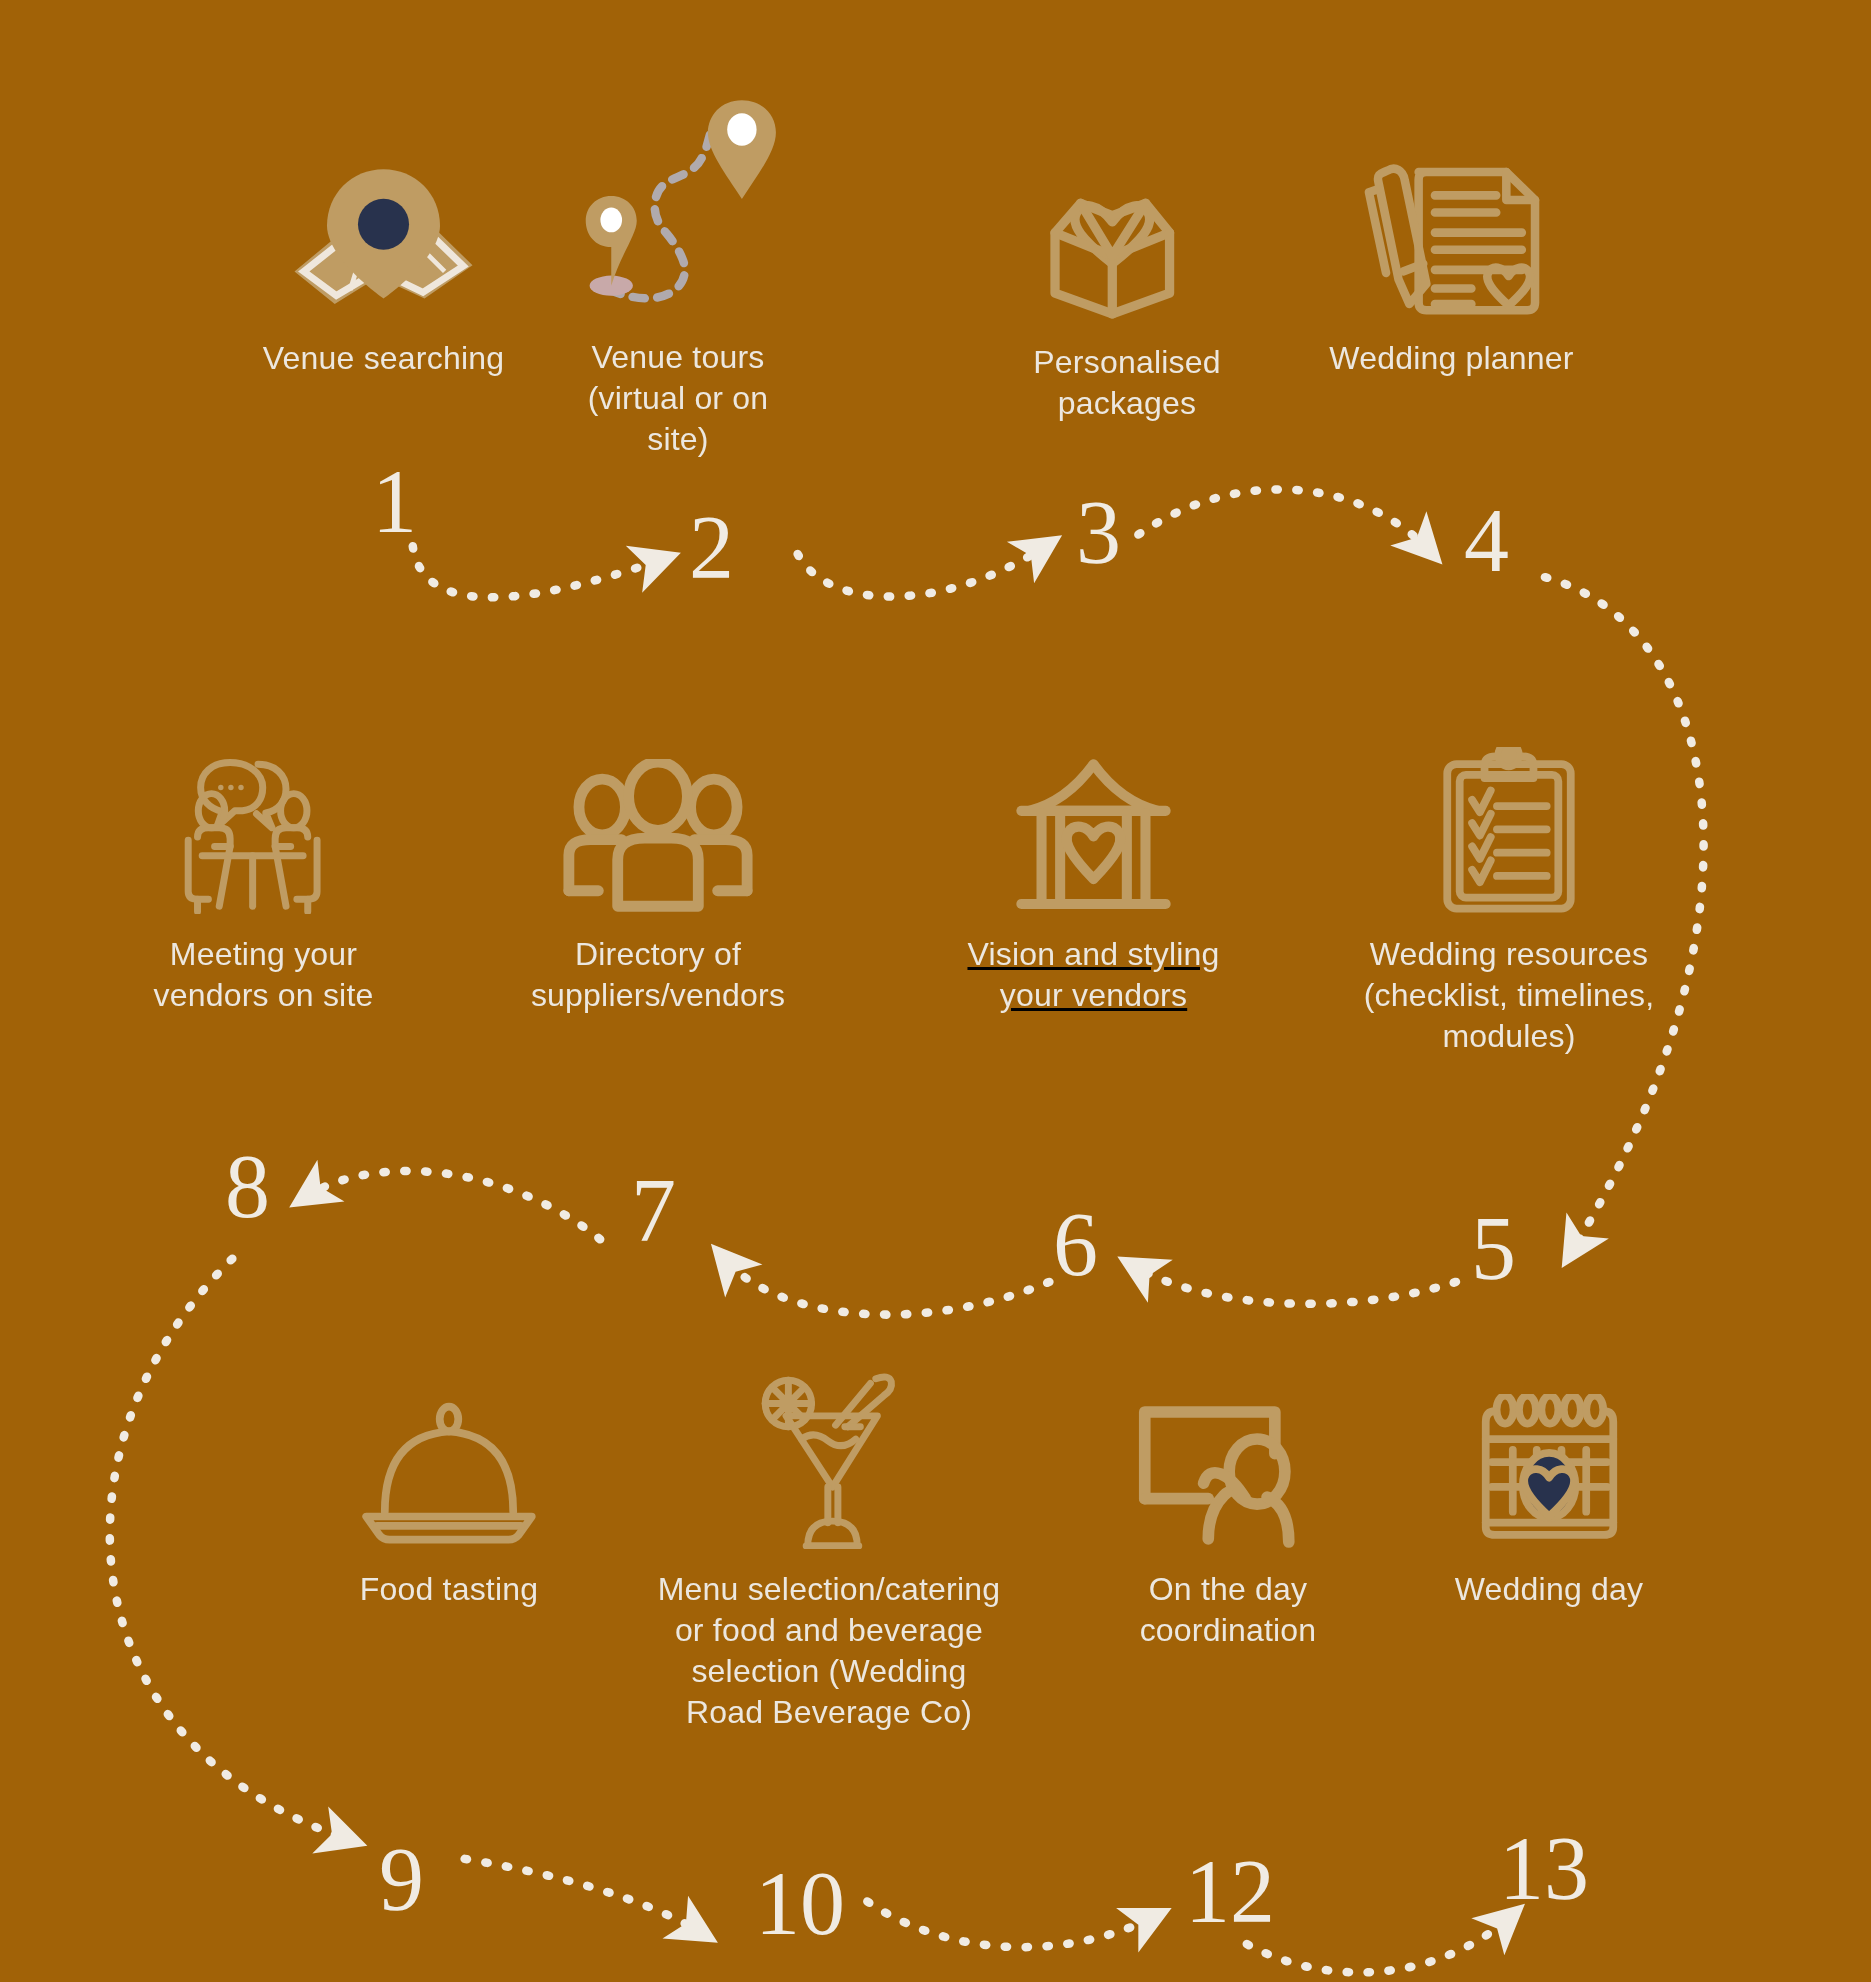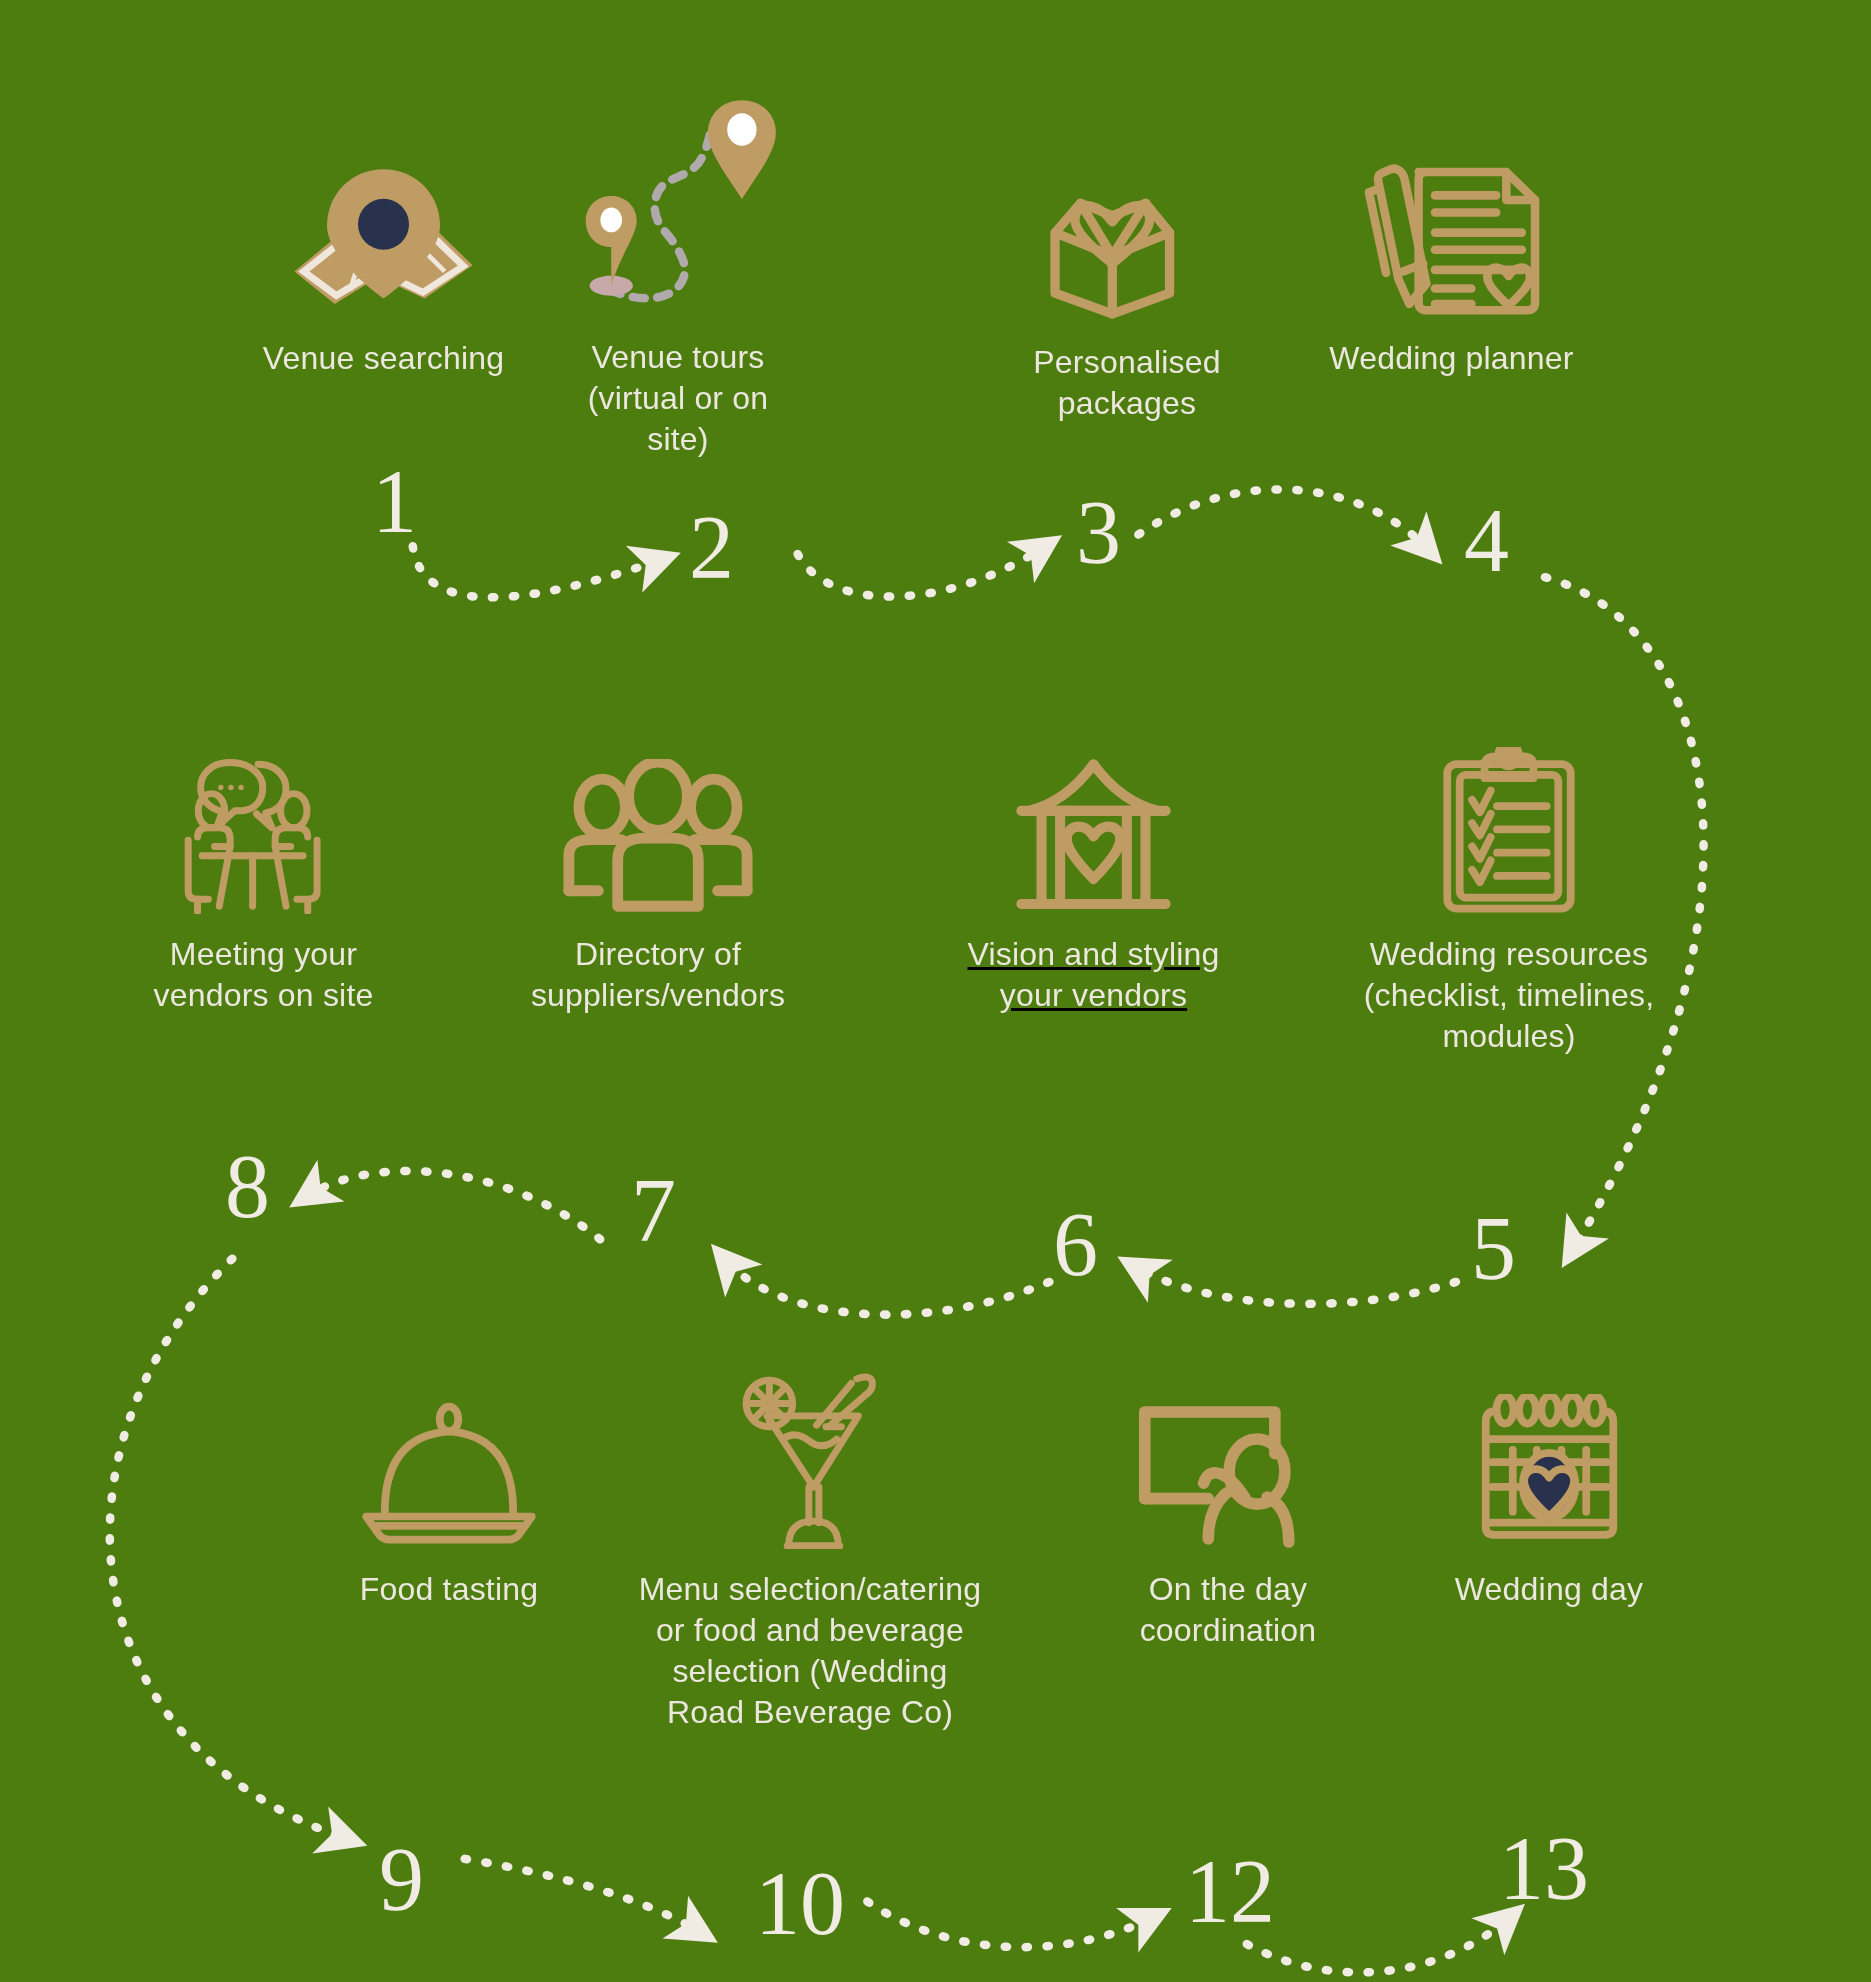--- a/index.html
+++ b/index.html
@@ -7,21 +7,21 @@
     padding: 0;
     background: #28324d;
   }
   body {
     font-family: "Liberation Sans", sans-serif;
   }
   #page {
     position: relative;
     width: 1871px;
     height: 1983px;
-    background: #4d7c0f;
+    background: #a16207;
     overflow: hidden;
   }
 
   
   #connectors {
     position: absolute;
     left: 0; top: 0;
     width: 1871px;
     height: 1983px;
     pointer-events: none;
@@ -270,21 +270,21 @@
         <path d="M32 142 Q 32 44 115 38 Q 198 44 198 142"></path>
         <path d="M8 148 L222 148 L205 172 Q 200 178 192 178 L38 178 Q 30 178 25 172 Z"></path>
         <path d="M22 160 L208 160"></path>
       </svg>
     </div>
     <div class="item-label">
       <span>Food tasting</span>
     </div>
   </div>
 
-  <div class="item" style="left:628px; top:1363px; width:364px;">
+  <div class="item" style="left:647px; top:1363px; width:364px;">
     <div class="icon-wrap">
       <svg width="136" height="178" viewBox="0 0 175 230" fill="none" stroke="#bf9c63" stroke-width="9" stroke-linejoin="round" stroke-linecap="round">
         <circle cx="35" cy="42" r="30"></circle>
         <path d="M35 12 L35 72 M5 42 L65 42 M14 21 L56 63 M56 21 L14 63"></path>
         <path d="M32 58 L150 58 L92 150 Z"></path>
         <path d="M148 10 Q 165 4 168 14 Q 170 24 158 32 L112 72"></path>
         <path d="M141 16 L96 70"></path>
         <path d="M108 72 L128 72"></path>
         <path d="M52 88 Q 68 76 86 90 Q 104 104 122 88"></path>
         <path d="M86 150 L86 196 M99 150 L99 196"></path>

